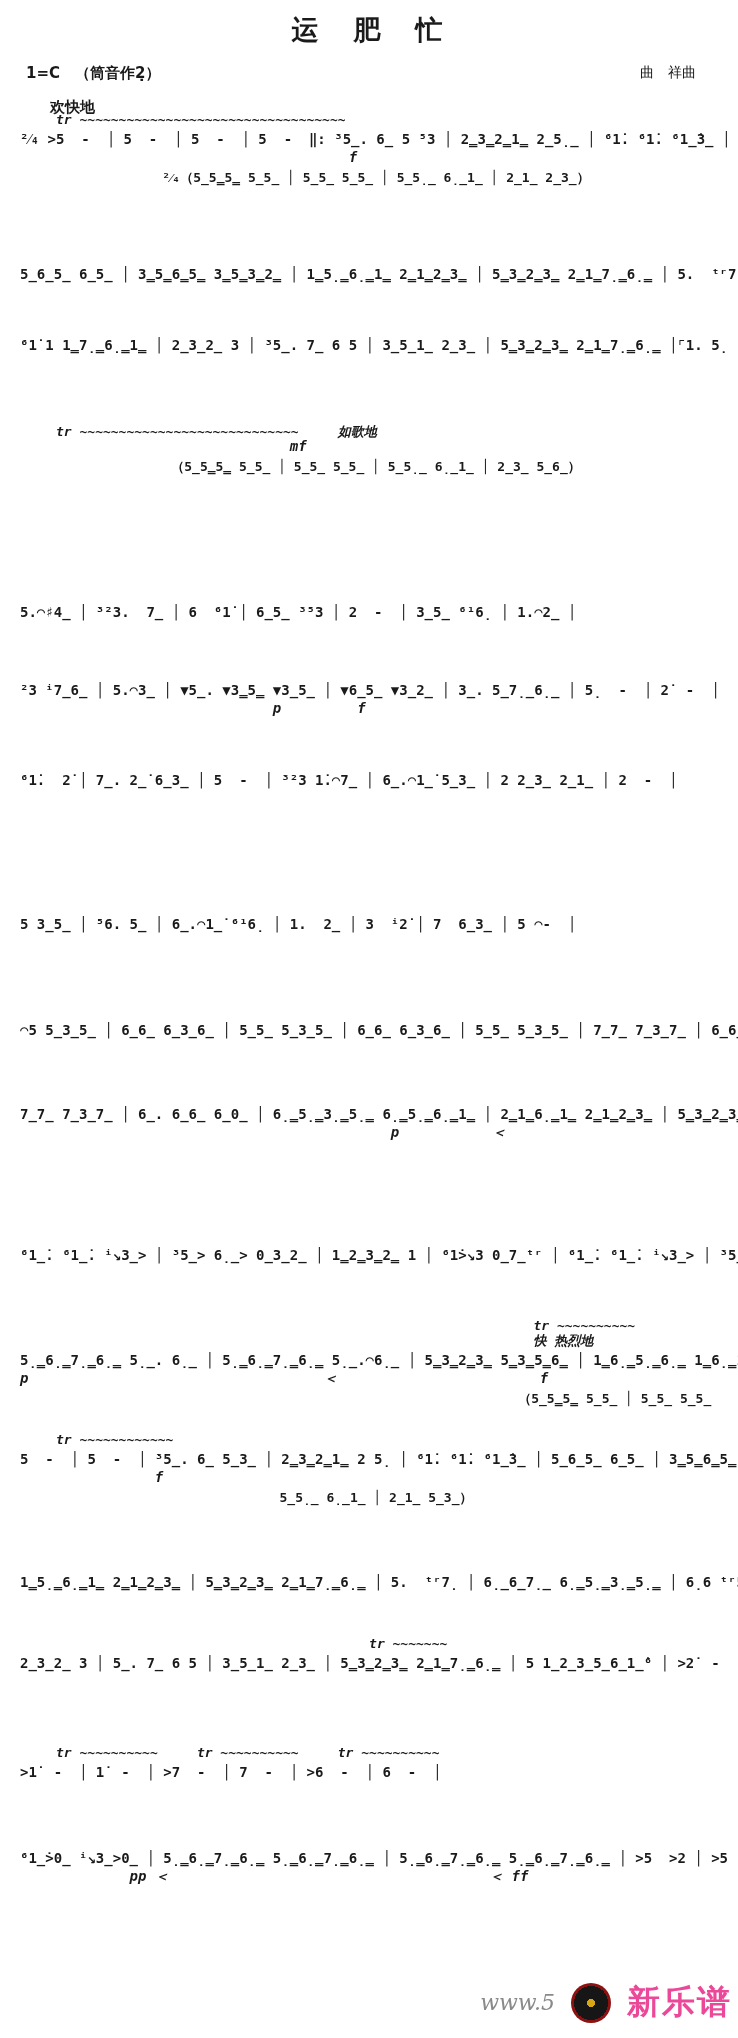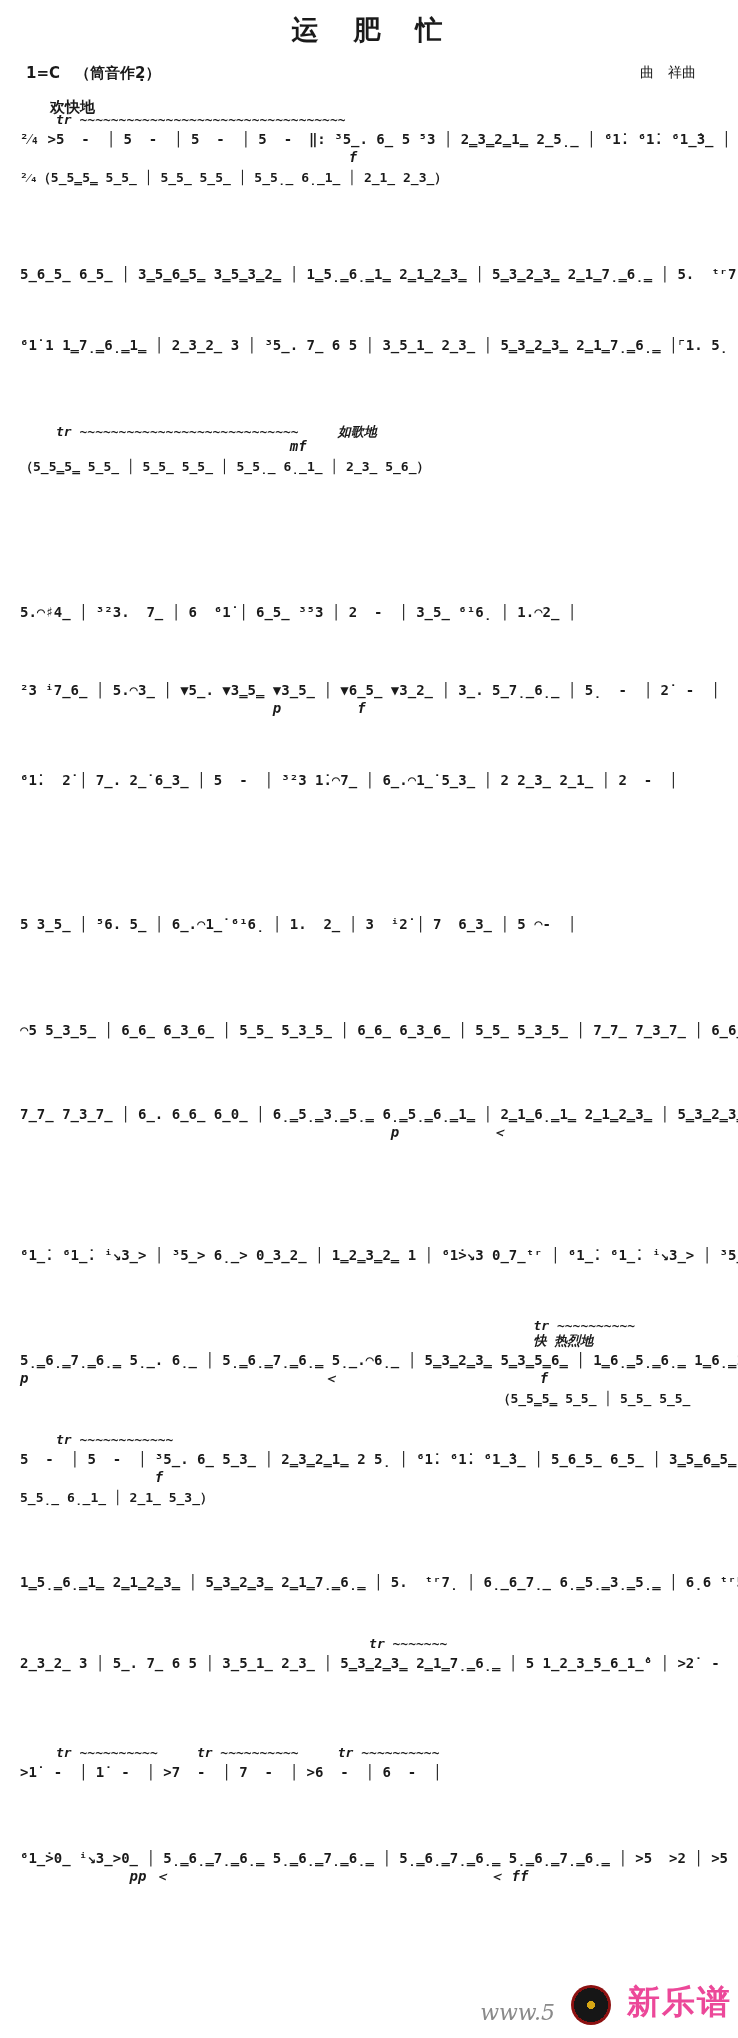--- a/index.html
+++ b/index.html
@@ -7,22 +7,22 @@
   .title{position:absolute;top:12px;left:0;width:100%;text-align:center;font-family:"DejaVu Sans",sans-serif;font-weight:bold;font-size:27px;letter-spacing:4px;}
   .keyrow{position:absolute;top:64px;left:26px;right:42px;font-weight:bold;font-size:15px;}
   .composer{float:right;font-weight:normal;font-size:14px;}
   .tempo{position:absolute;top:98px;left:26px;font-weight:bold;font-size:15px;margin-left:24px;}
   .system{position:absolute;left:20px;right:6px;}
   .row{white-space:pre;}
   .row:empty{display:none;}
   .ann{font-family:"DejaVu Sans Mono",monospace;font-style:italic;font-weight:bold;font-size:13px;line-height:15px;margin-left:36px;}
   .notes{font-family:"DejaVu Sans Mono",monospace;font-weight:bold;font-size:14px;line-height:21px;margin-top:2px;}
   .dyn{font-family:"DejaVu Sans Mono",monospace;font-style:italic;font-weight:bold;font-size:14px;line-height:15px;}
-  .accomp{font-family:"DejaVu Sans Mono",monospace;font-weight:bold;font-size:13px;line-height:19px;margin-top:3px;}
-  .watermark{position:absolute;top:1980px;right:6px;display:flex;align-items:flex-end;gap:16px;}
+  .accomp{font-family:"DejaVu Sans Mono",monospace;font-weight:bold;font-size:13px;line-height:19px;margin-top:3px;text-align:center;}
+  .watermark{position:absolute;top:1980px;right:6px;display:flex;align-items:center;gap:16px;}
   .wm-url{font-family:"DejaVu Serif",serif;font-style:italic;font-size:22px;color:#8a8a8a;}
   .record{display:inline-block;width:40px;height:40px;border-radius:50%;
           background:radial-gradient(circle at 50% 50%, #d6a614 0 4px, #161616 4px 17px, #8c1111 17px 20px);}
   .wm-brand{font-family:"DejaVu Sans",sans-serif;font-weight:bold;font-size:33px;color:#ec4899;letter-spacing:2px;}
 </style>
 </head>
 <body>
 
 <div class="sheet">
 

